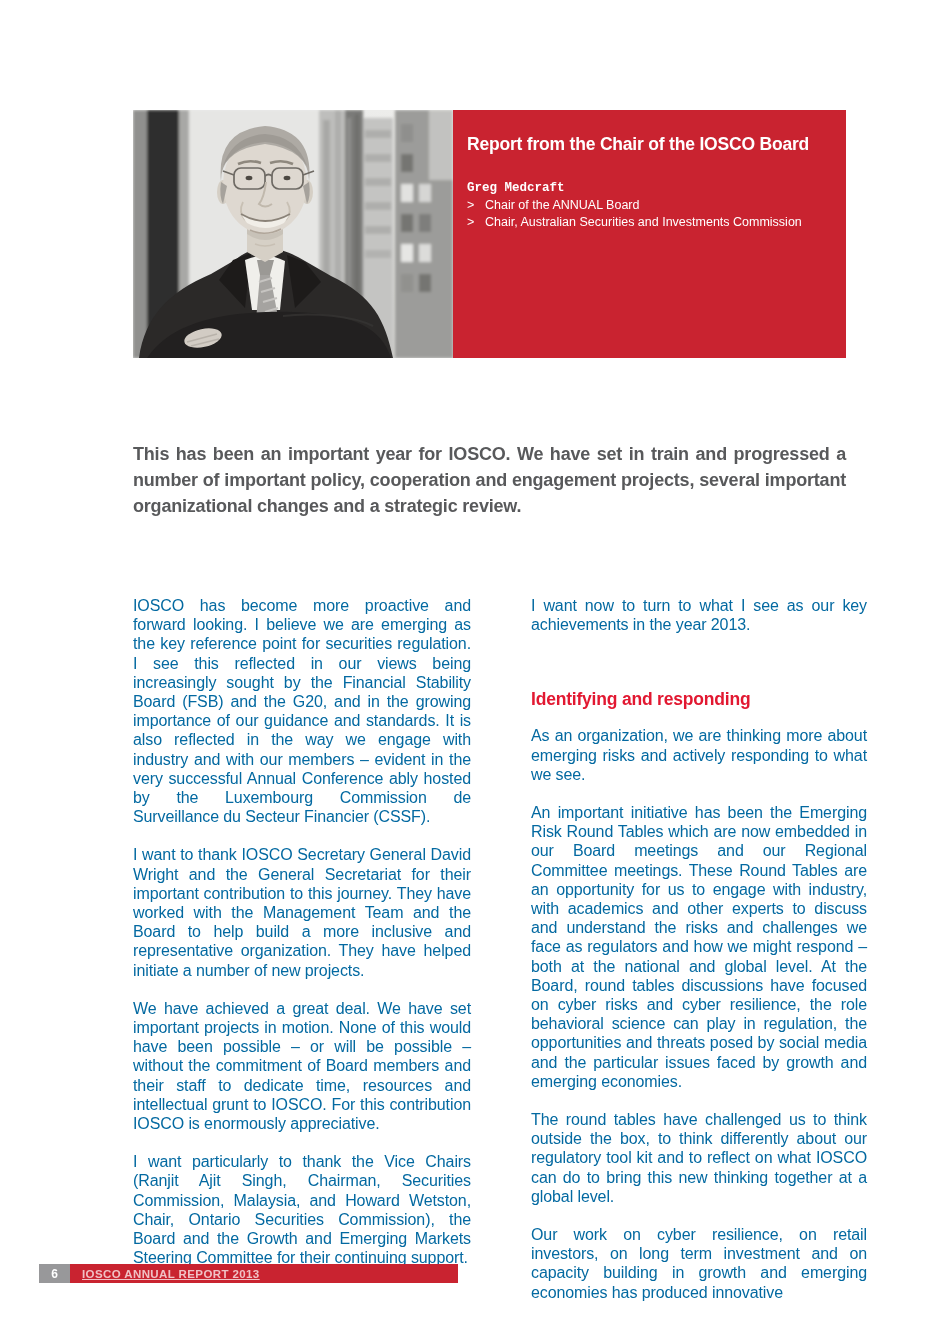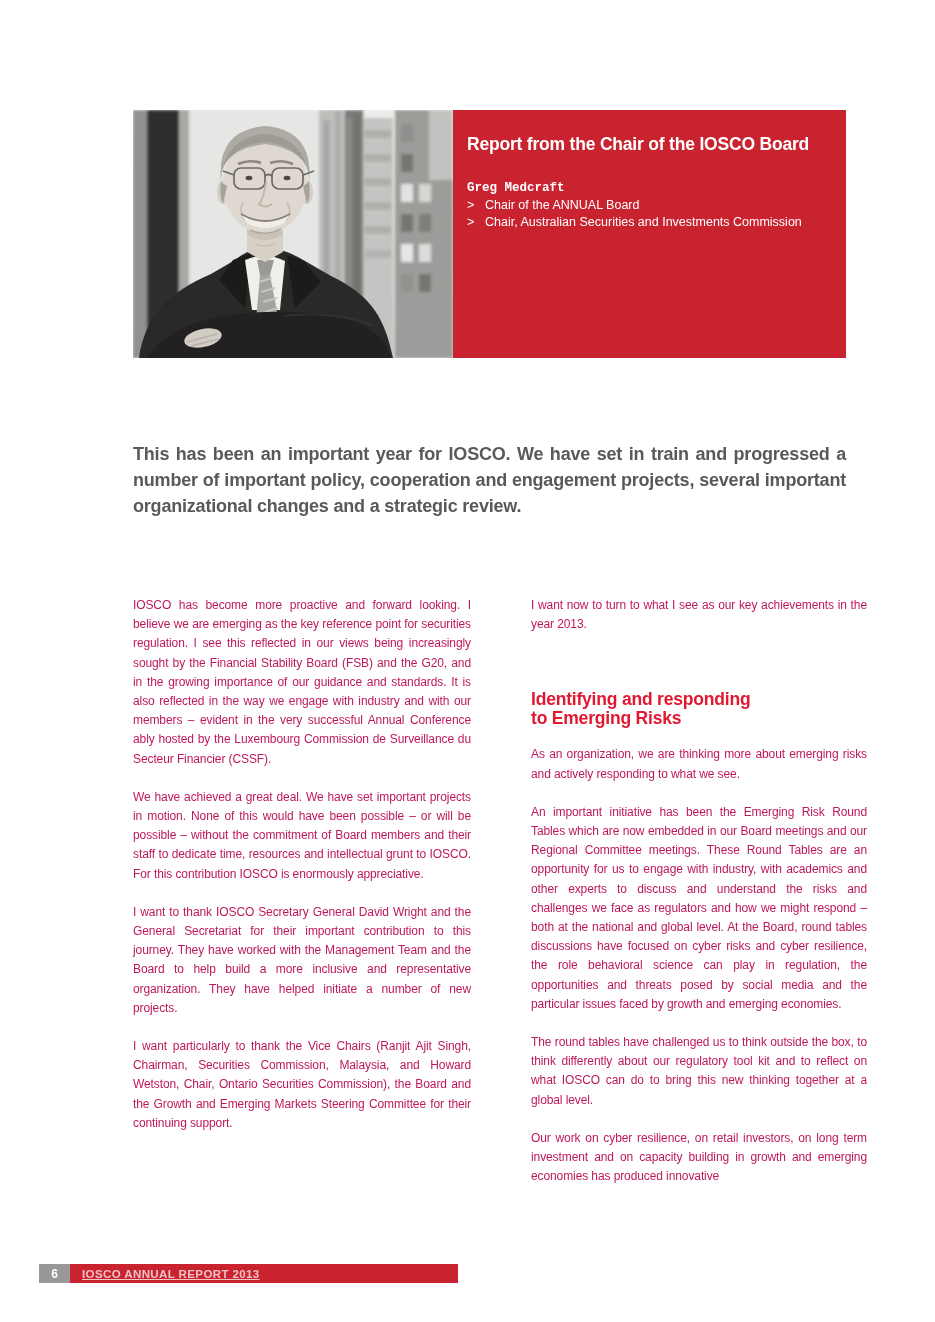--- a/index.html
+++ b/index.html
@@ -18,22 +18,22 @@
 
   
   .intro { position: absolute; left: 133px; top: 441px; width: 713px;
            font-size: 18px; font-weight: bold; letter-spacing: -0.2px;
            line-height: 26px; color: #58595b; text-align: justify; }
 
   
   .col { position: absolute; top: 596px; }
   .col-left  { left: 133px; width: 338px; }
   .col-right { left: 531px; width: 336px; }
-  .body-par { margin: 0 0 19px 0; font-size: 12px; line-height: 19.2px;
-              color: #be185d; text-align: justify; letter-spacing: -0.1px; }
+  .body-par { margin: 0 0 19px 0; font-size: 16px; line-height: 19.2px;
+              color: #0369a1; text-align: justify; letter-spacing: -0.1px; }
   .body-par:last-child { margin-bottom: 0; }
   .section-heading { margin: 56px 0 17px 0; font-size: 17.5px; font-weight: bold;
                      line-height: 19px; color: #e21831; letter-spacing: -0.2px; }
   .section-heading span { display: block; }
 
   
   .footer-num { position: absolute; left: 39px; top: 1264px; width: 31px; height: 19px;
                 background: #98989a; color: #ffffff; font-size: 12px; font-weight: bold;
                 display: flex; align-items: center; justify-content: center; }
   .footer-bar { position: absolute; left: 70px; top: 1264px; width: 388px; height: 19px;
@@ -170,30 +170,29 @@
     <div class="banner-role">
       <span class="chev">&gt;</span>
       <span>Chair, Australian Securities and Investments Commission</span>
     </div>
   </div>
 
   <div class="intro">This has been an important year for IOSCO. We have set in train and progressed a number of important policy, cooperation and engagement projects, several important organizational changes and a strategic review.</div>
 
   <div class="col col-left">
     <p class="body-par">IOSCO has become more proactive and forward looking. I believe we are emerging as the key reference point for securities regulation. I see this reflected in our views being increasingly sought by the Financial Stability Board (FSB) and the G20, and in the growing importance of our guidance and standards. It is also reflected in the way we engage with industry and with our members – evident in the very successful Annual Conference ably hosted by the Luxembourg Commission de Surveillance du Secteur Financier (CSSF).</p>
+    <p class="body-par">I want to thank IOSCO Secretary General David Wright and the General Secretariat for their important contribution to this journey. They have worked with the Management Team and the Board to help build a more inclusive and representative organization. They have helped initiate a number of new projects.</p>
     <p class="body-par">We have achieved a great deal. We have set important projects in motion. None of this would have been possible – or will be possible – without the commitment of Board members and their staff to dedicate time, resources and intellectual grunt to IOSCO. For this contribution IOSCO is enormously appreciative.</p>
-    <p class="body-par">I want to thank IOSCO Secretary General David Wright and the General Secretariat for their important contribution to this journey. They have worked with the Management Team and the Board to help build a more inclusive and representative organization. They have helped initiate a number of new projects.</p>
     <p class="body-par">I want particularly to thank the Vice Chairs (Ranjit Ajit Singh, Chairman, Securities Commission, Malaysia, and Howard Wetston, Chair, Ontario Securities Commission), the Board and the Growth and Emerging Markets Steering Committee for their continuing support.</p>
   </div>
 
   <div class="col col-right">
     <p class="body-par">I want now to turn to what I see as our key achievements in the year 2013.</p>
     <div class="section-heading">
       <span>Identifying and responding</span>
-      <span>to Emerging Risks</span>
     </div>
     <p class="body-par">As an organization, we are thinking more about emerging risks and actively responding to what we see.</p>
     <p class="body-par">An important initiative has been the Emerging Risk Round Tables which are now embedded in our Board meetings and our Regional Committee meetings. These Round Tables are an opportunity for us to engage with industry, with academics and other experts to discuss and understand the risks and challenges we face as regulators and how we might respond – both at the national and global level. At the Board, round tables discussions have focused on cyber risks and cyber resilience, the role behavioral science can play in regulation, the opportunities and threats posed by social media and the particular issues faced by growth and emerging economies.</p>
     <p class="body-par">The round tables have challenged us to think outside the box, to think differently about our regulatory tool kit and to reflect on what IOSCO can do to bring this new thinking together at a global level.</p>
     <p class="body-par">Our work on cyber resilience, on retail investors, on long term investment and on capacity building in growth and emerging economies has produced innovative</p>
   </div>
 
   <div class="footer-num">6</div>
   <div class="footer-bar">
     <span>IOSCO ANNUAL REPORT 2013</span>

